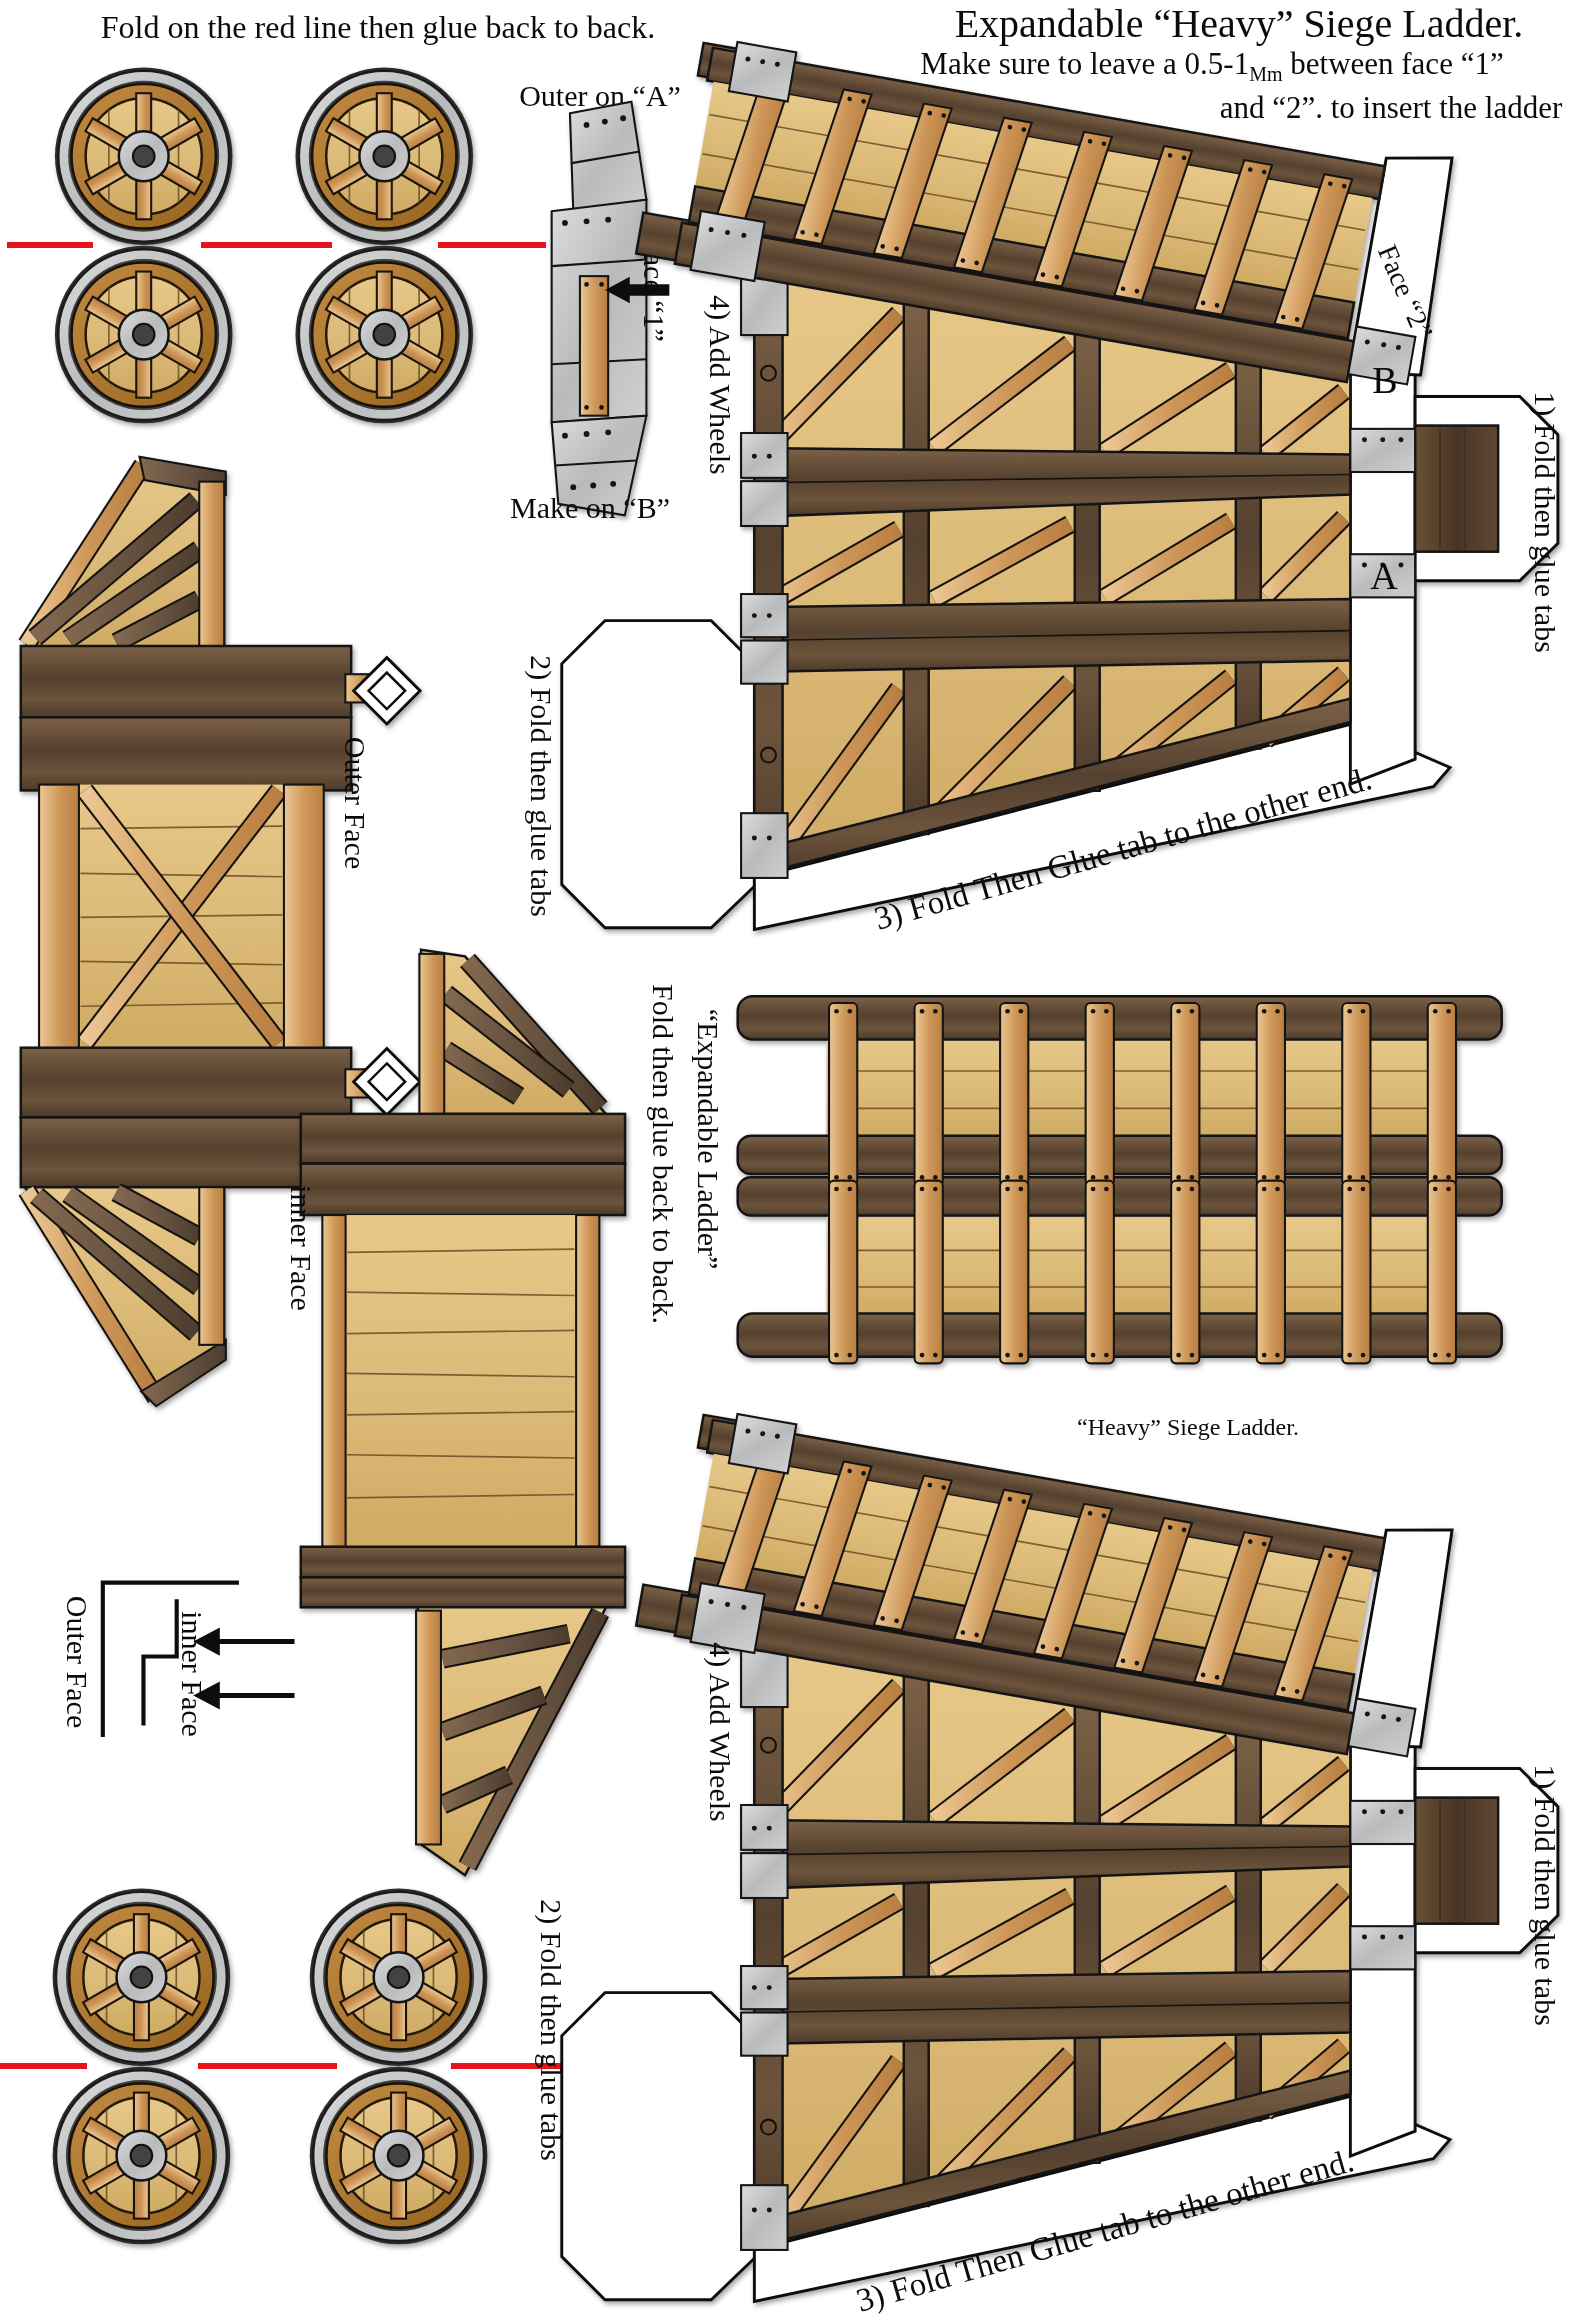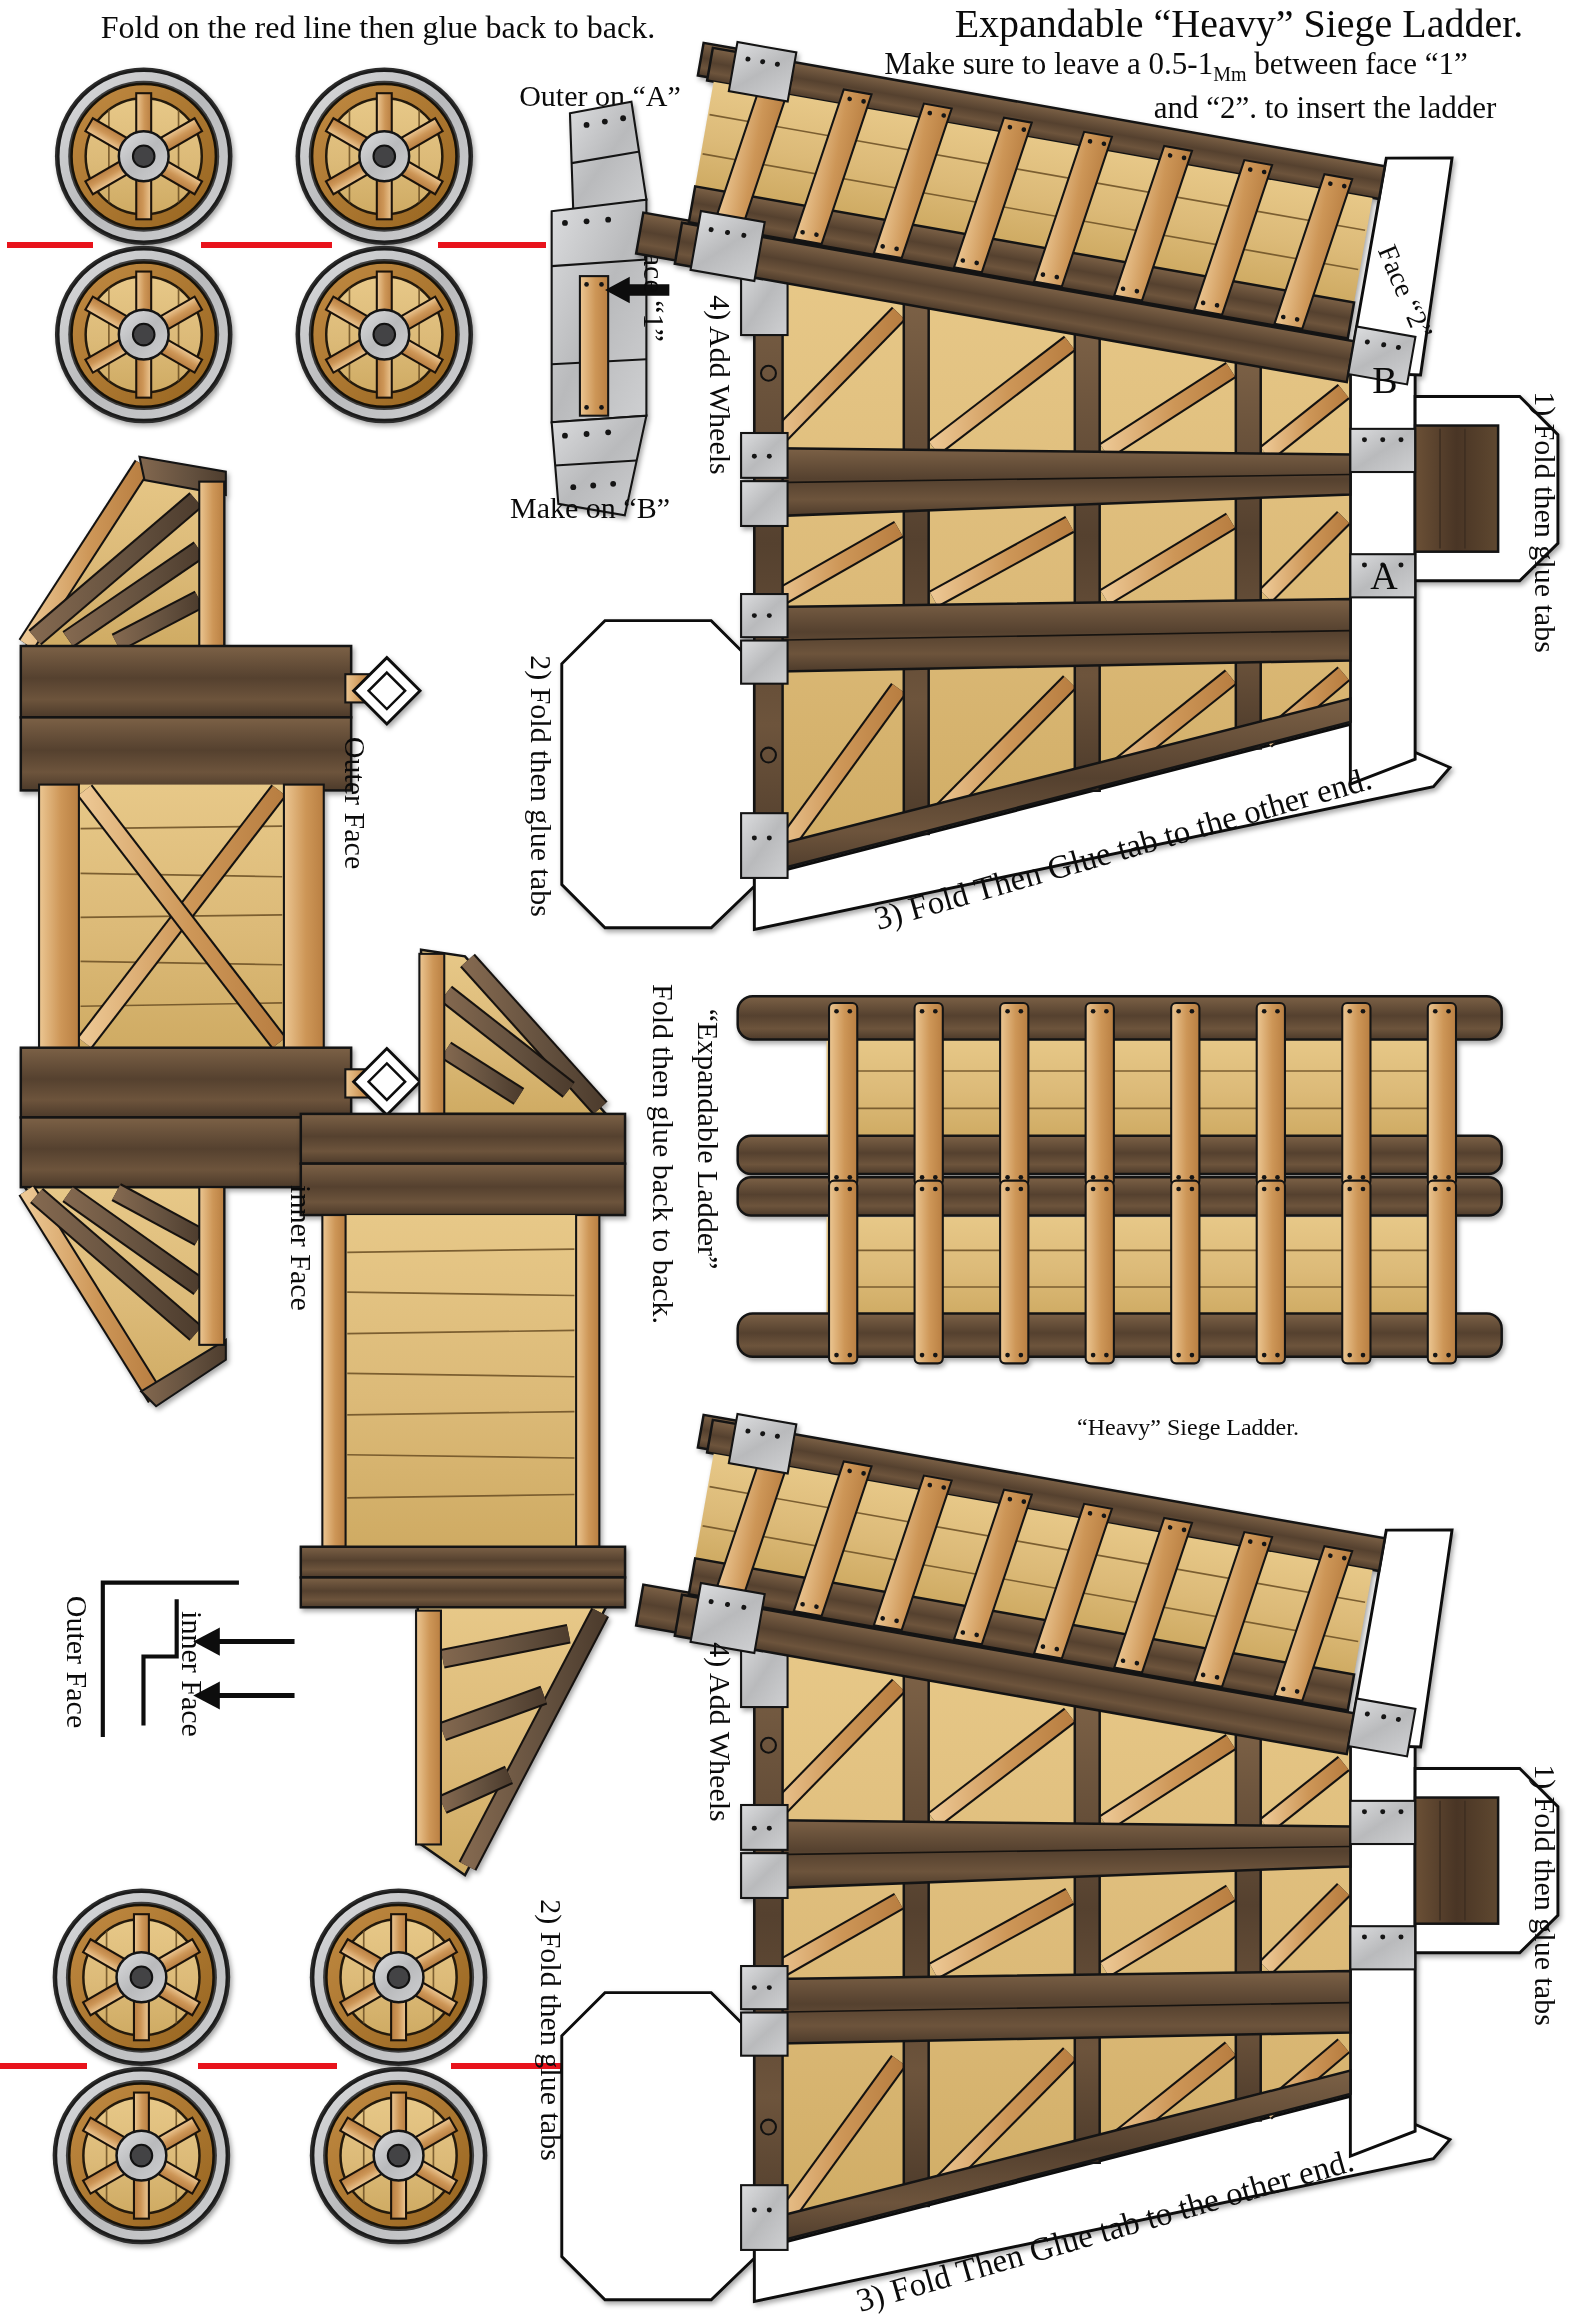--- a/index.html
+++ b/index.html
@@ -221,22 +221,22 @@
       <circle cx="838" cy="212" r="3" class="rivet"></circle>
           <circle cx="858" cy="212" r="3" class="rivet"></circle>
           <circle cx="876" cy="212" r="3" class="rivet"></circle>
     </g>
   </g>
 </defs>
 </svg>
 
 <div class="lbl" style="left:378px;top:27px;font-size:32px">Fold on the red line then glue back to back.</div>
 <div class="lbl" style="left:1239px;top:23px;font-size:40px">Expandable “Heavy” Siege Ladder.</div>
-<div class="lbl" style="left:1176px;top:66px;font-size:31px"><span>Make sure to leave a 0.5-1</span><sub style="font-size:20px">Mm</sub><span class="keepspace"> between face “1”</span></div>
-<div class="lbl" style="left:1325px;top:108px;font-size:31px">and “2”. to insert the ladder</div>
+<div class="lbl" style="left:1212px;top:66px;font-size:31px"><span>Make sure to leave a 0.5-1</span><sub style="font-size:20px">Mm</sub><span class="keepspace"> between face “1”</span></div>
+<div class="lbl" style="left:1391px;top:108px;font-size:31px">and “2”. to insert the ladder</div>
 
 <svg class="abs piece" style="left:52px;top:65px" width="424" height="365" viewBox="63 78 510 440">
   <use href="#wheel" transform="translate(173,188)"></use>
   <use href="#wheel" transform="translate(173,403)"></use>
   <use href="#wheel" transform="translate(463,188)"></use>
   <use href="#wheel" transform="translate(463,403)"></use>
 </svg>
 <div class="redline" style="left:6.6px;top:242px;width:86px"></div>
 <div class="redline" style="left:201px;top:242px;width:131px"></div>
 <div class="redline" style="left:438px;top:242px;width:108px"></div>

